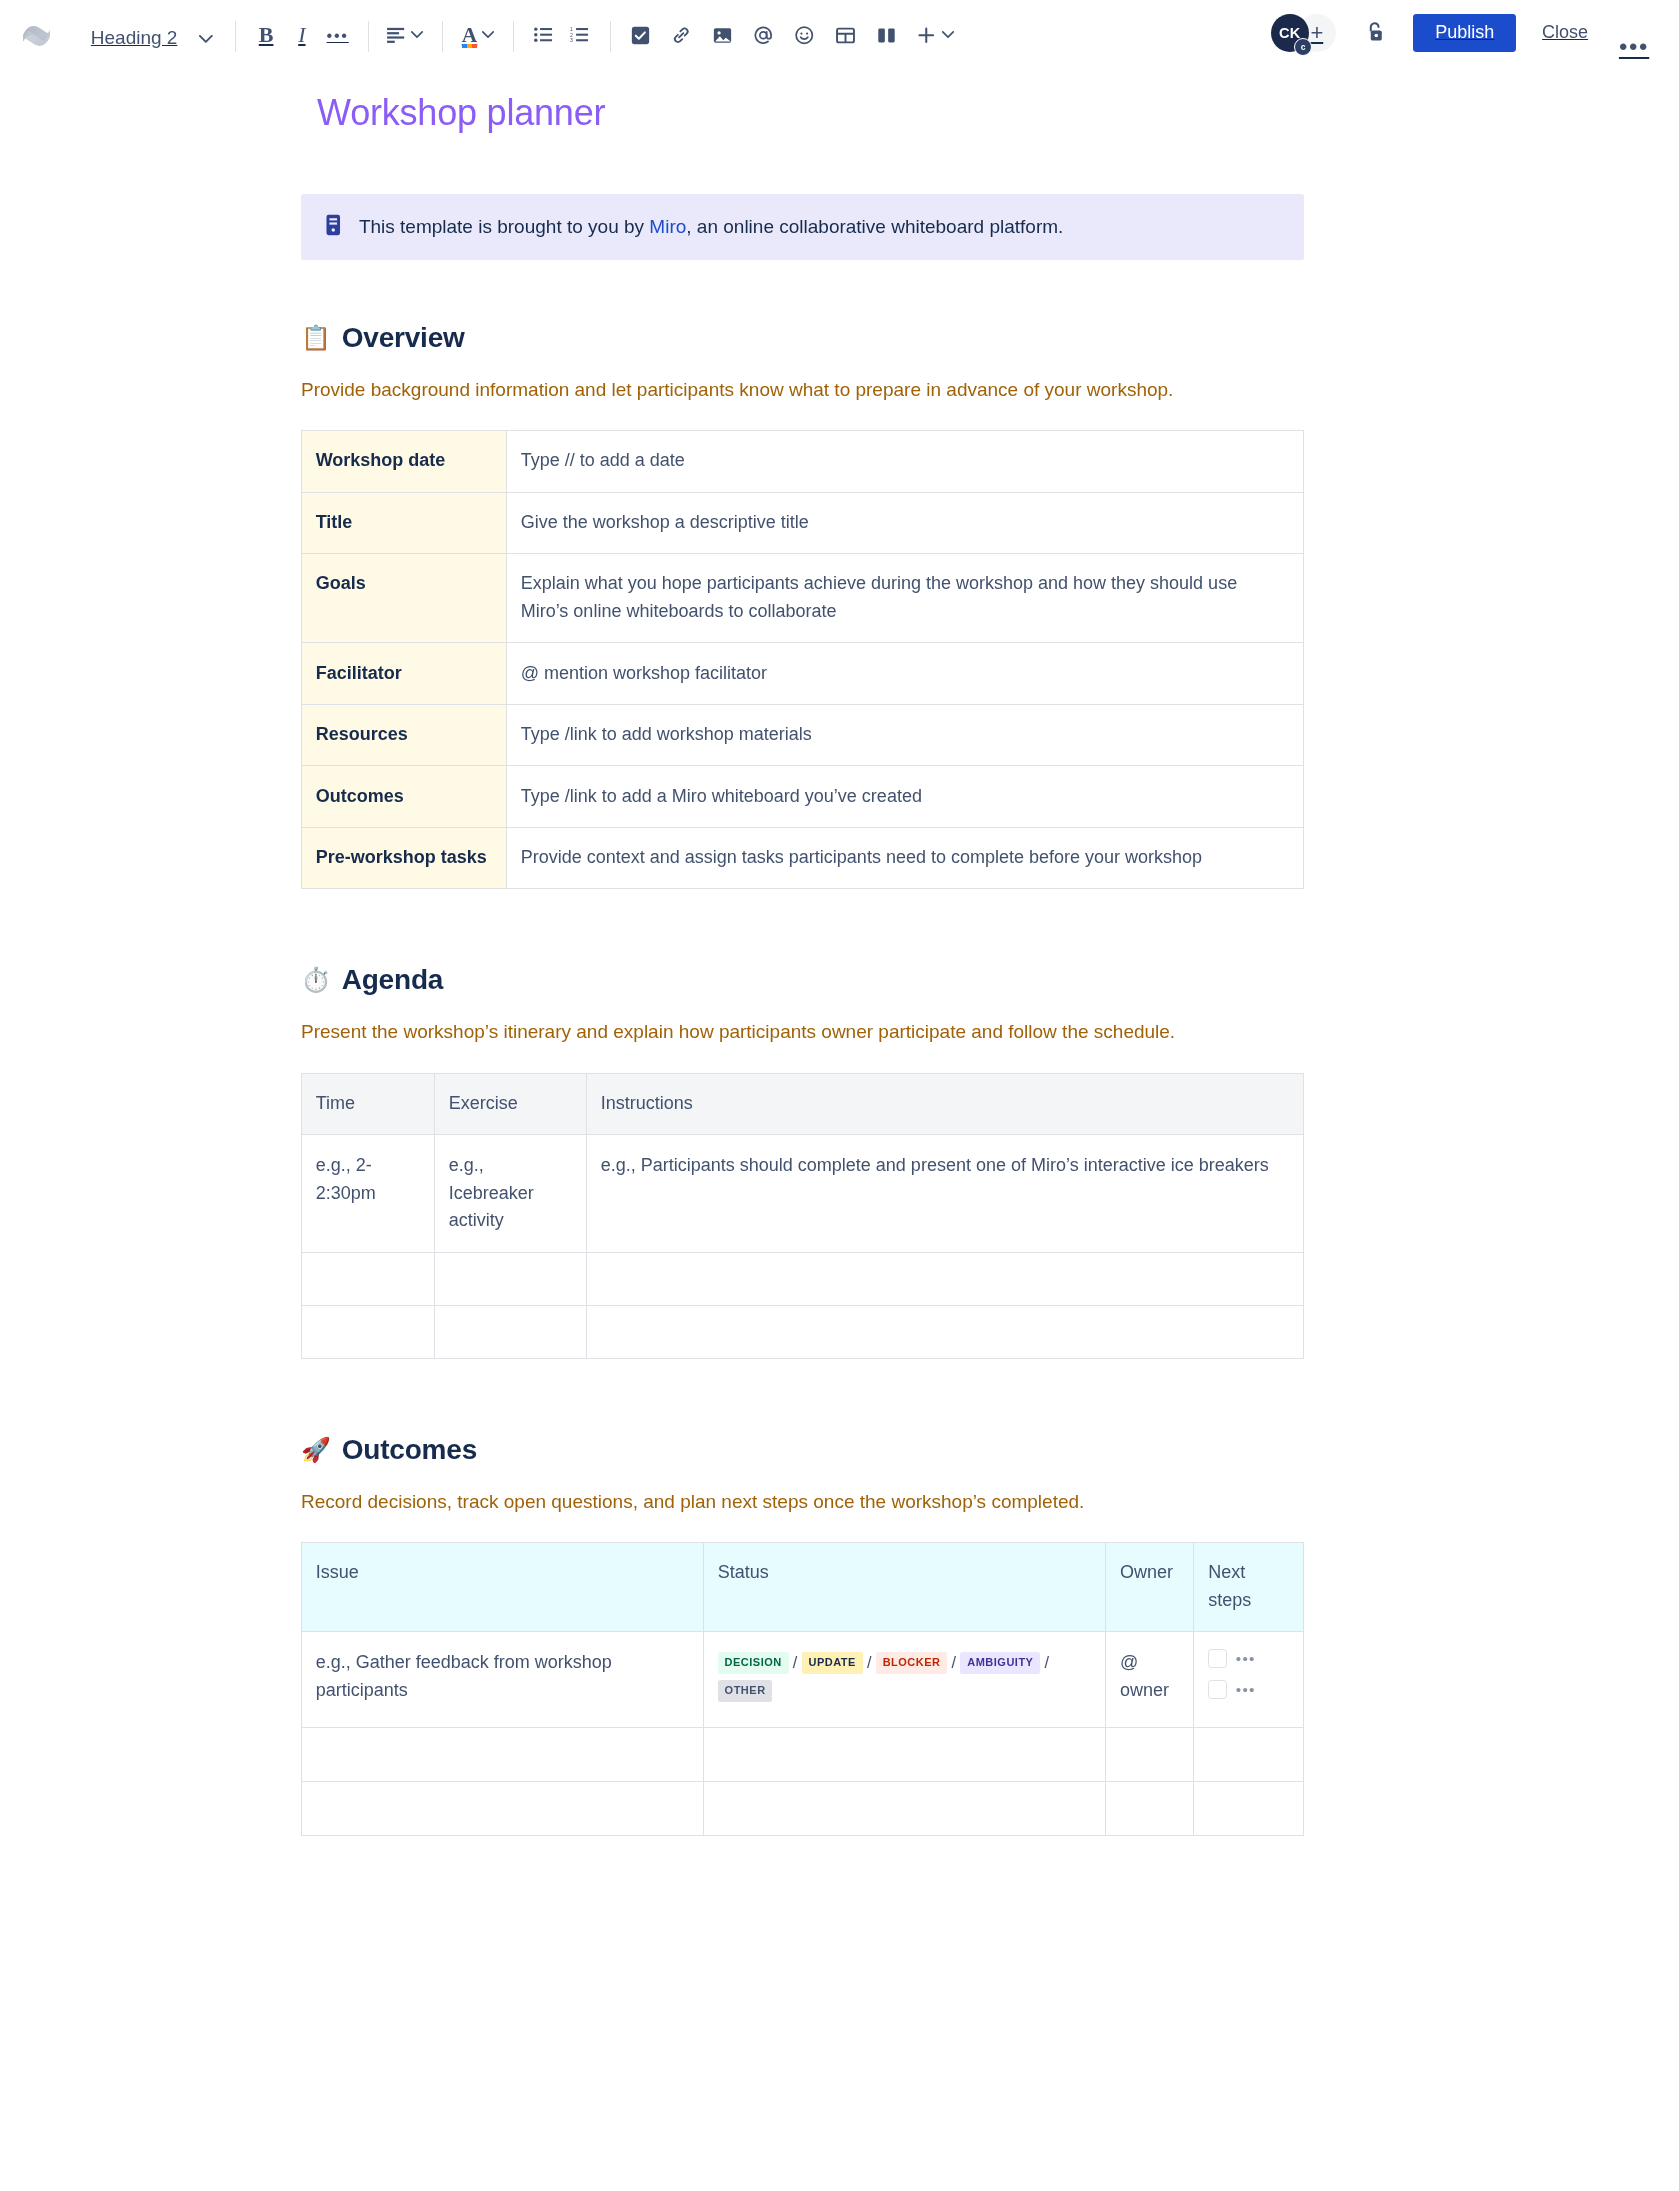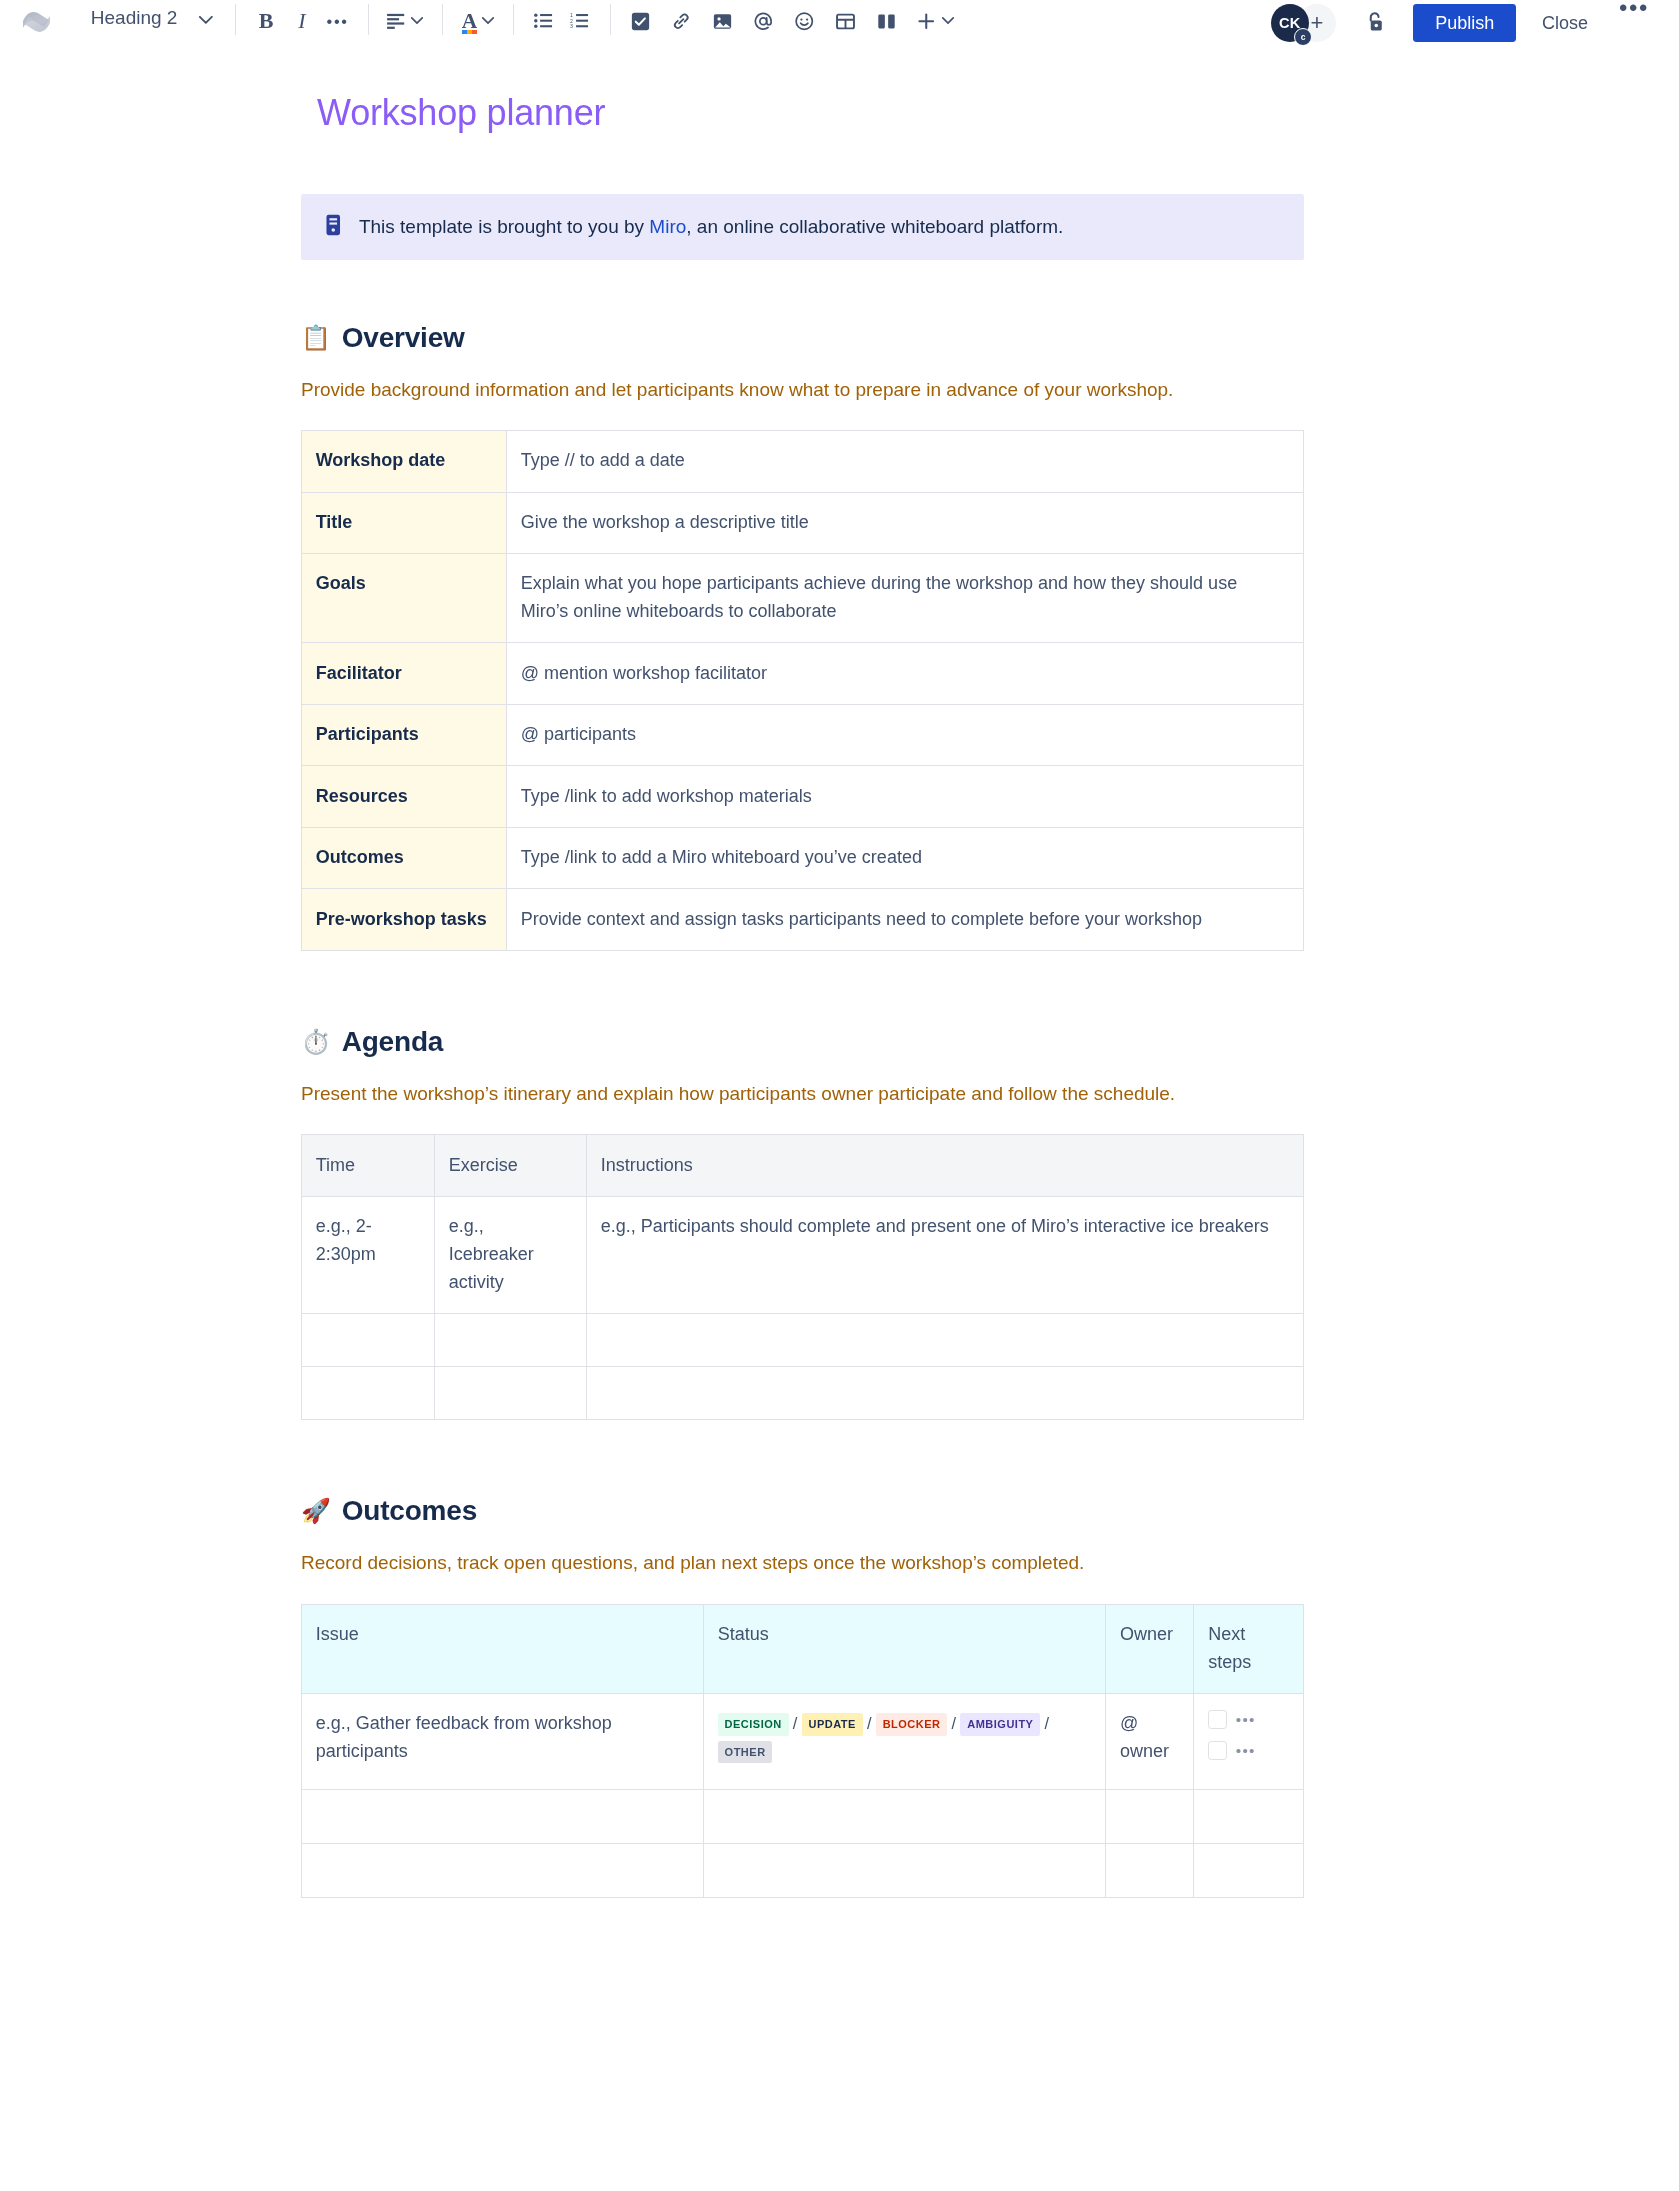--- a/index.html
+++ b/index.html
@@ -10,24 +10,25 @@
     font-family:"Liberation Sans", sans-serif;
     color:#172B4D;
     overflow:hidden;
   }
 
   
   .toolbar {
     position:relative;
     height:53px;
     display:flex;
-    align-items:flex-start;
+    align-items:flex-end;
     padding:4px 24px 0 19px;
     background:#ffffff;
     border-bottom:0.9px solid #ffffff;
+    text-decoration:underline;
   }
   .logo {
     width:34px; height:34px;
     display:flex; align-items:center; justify-content:center;
     margin-right:31px;
     flex:0 0 auto;
   }
   .style-select {
     display:flex; align-items:center;
     gap:22px;
@@ -460,24 +461,20 @@
           <td class="lbl">Title</td>
           <td>Give the workshop a descriptive title</td>
         </tr>
         <tr>
           <td class="lbl">Goals</td>
           <td>Explain what you hope participants achieve during the workshop and how they should use Miro’s online whiteboards to collaborate</td>
         </tr>
         <tr>
           <td class="lbl">Facilitator</td>
           <td>@ mention workshop facilitator</td>
-        </tr>
-        <tr>
-          <td class="lbl">Participants</td>
-          <td>@ participants</td>
         </tr>
         <tr>
           <td class="lbl">Resources</td>
           <td>Type /link to add workshop materials</td>
         </tr>
         <tr>
           <td class="lbl">Outcomes</td>
           <td>Type /link to add a Miro whiteboard you’ve created</td>
         </tr>
         <tr>

